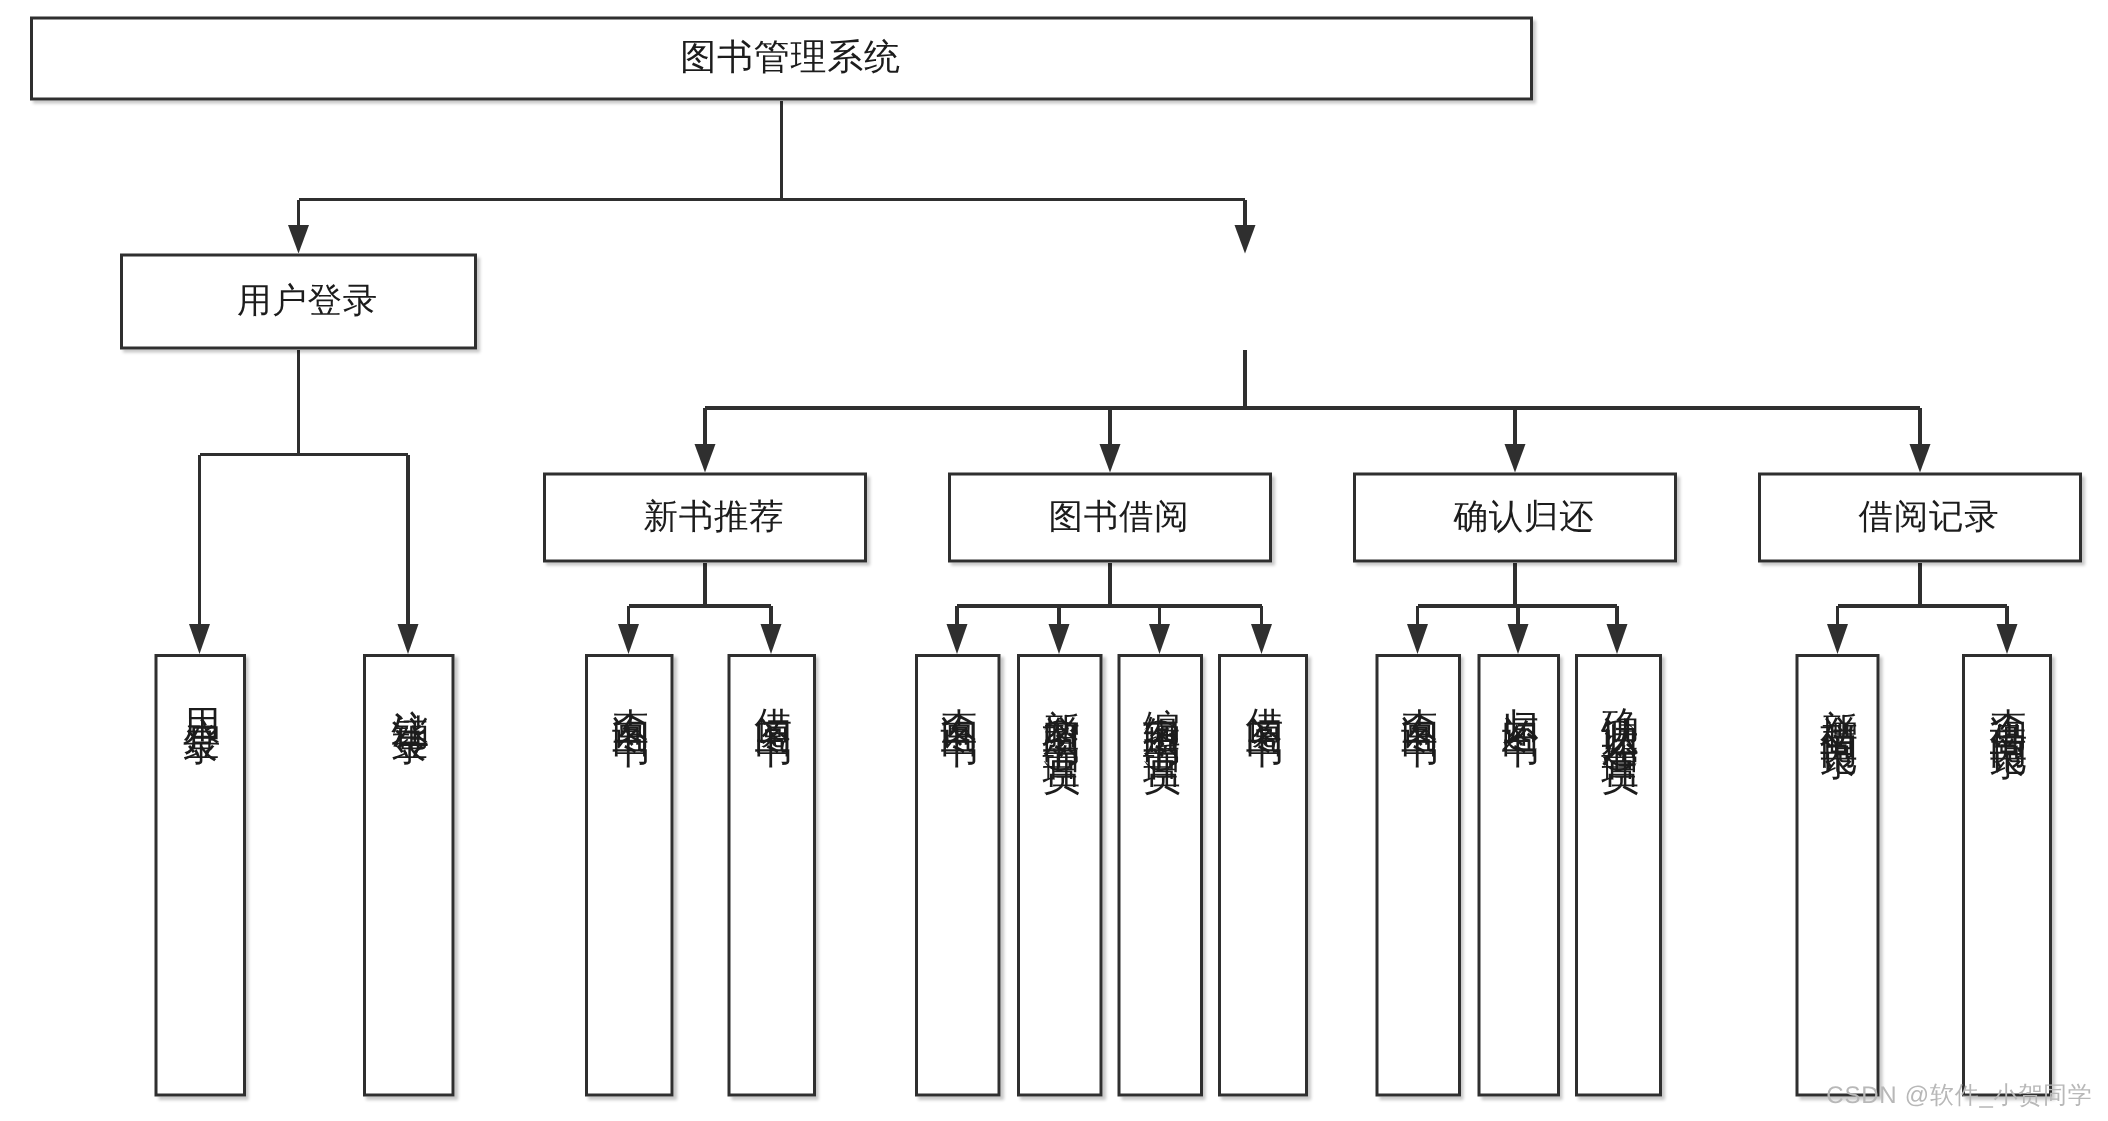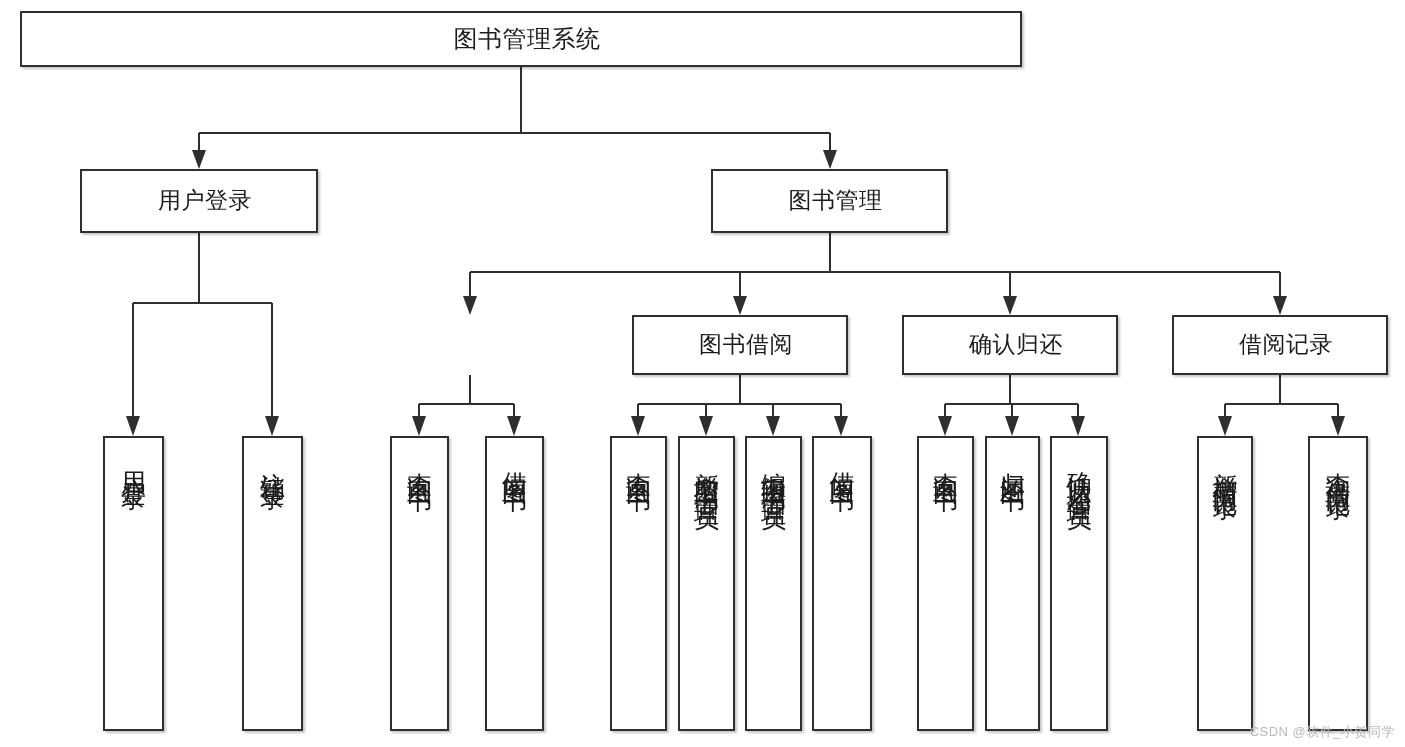--- a/index.html
+++ b/index.html
@@ -68,21 +68,21 @@
     text-orientation: upright;
     letter-spacing: 5px;
     line-height: 1;
     white-space: nowrap;
     display: block;
   }
   .watermark {
     position: absolute;
     right: 10px;
     bottom: 6px;
-    font-size: 13px;
+    font-size: 16px;
     color: #b8b8b8;
     white-space: nowrap;
     user-select: none;
     letter-spacing: 0.5px;
   }
 </style>
 </head>
 <body>
 
 <div id="canvas">
@@ -153,24 +153,24 @@
   </svg>
 
   <div class="node horiz root" style="left:20px; top:11px; width:1002px; height:56px;">
     <span>图书管理系统</span>
   </div>
 
   <div class="node horiz" style="left:80px; top:169px; width:238px; height:64px;">
     <span>用户登录</span>
   </div>
 
-  <div class="node horiz" style="left:711px; top:169px; width:237px; height:64px;">
-    <span>图书管理</span>
-  </div>
-
+
+  <div class="node horiz" style="left:362px; top:315px; width:216px; height:60px;">
+    <span>新书推荐</span>
+  </div>
 
   <div class="node horiz" style="left:632px; top:315px; width:216px; height:60px;text-align:center;">
     <span>图书借阅</span>
   </div>
 
   <div class="node horiz" style="left:902px; top:315px; width:216px; height:60px;">
     <span>确认归还</span>
   </div>
 
   <div class="node horiz" style="left:1172px; top:315px; width:216px; height:60px;justify-content:center;">

